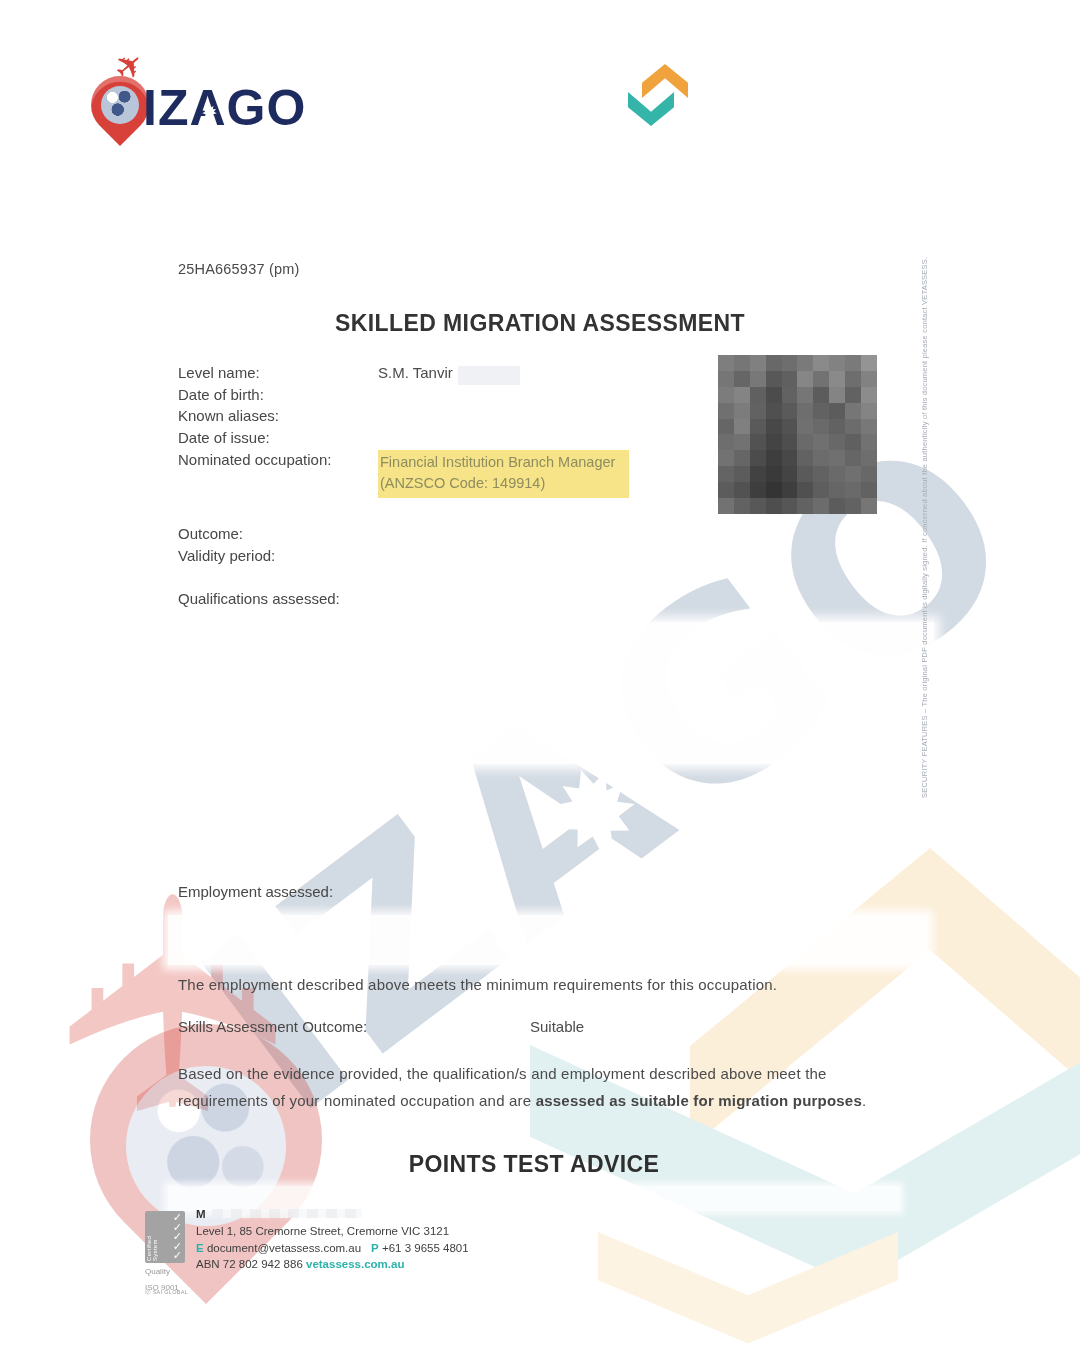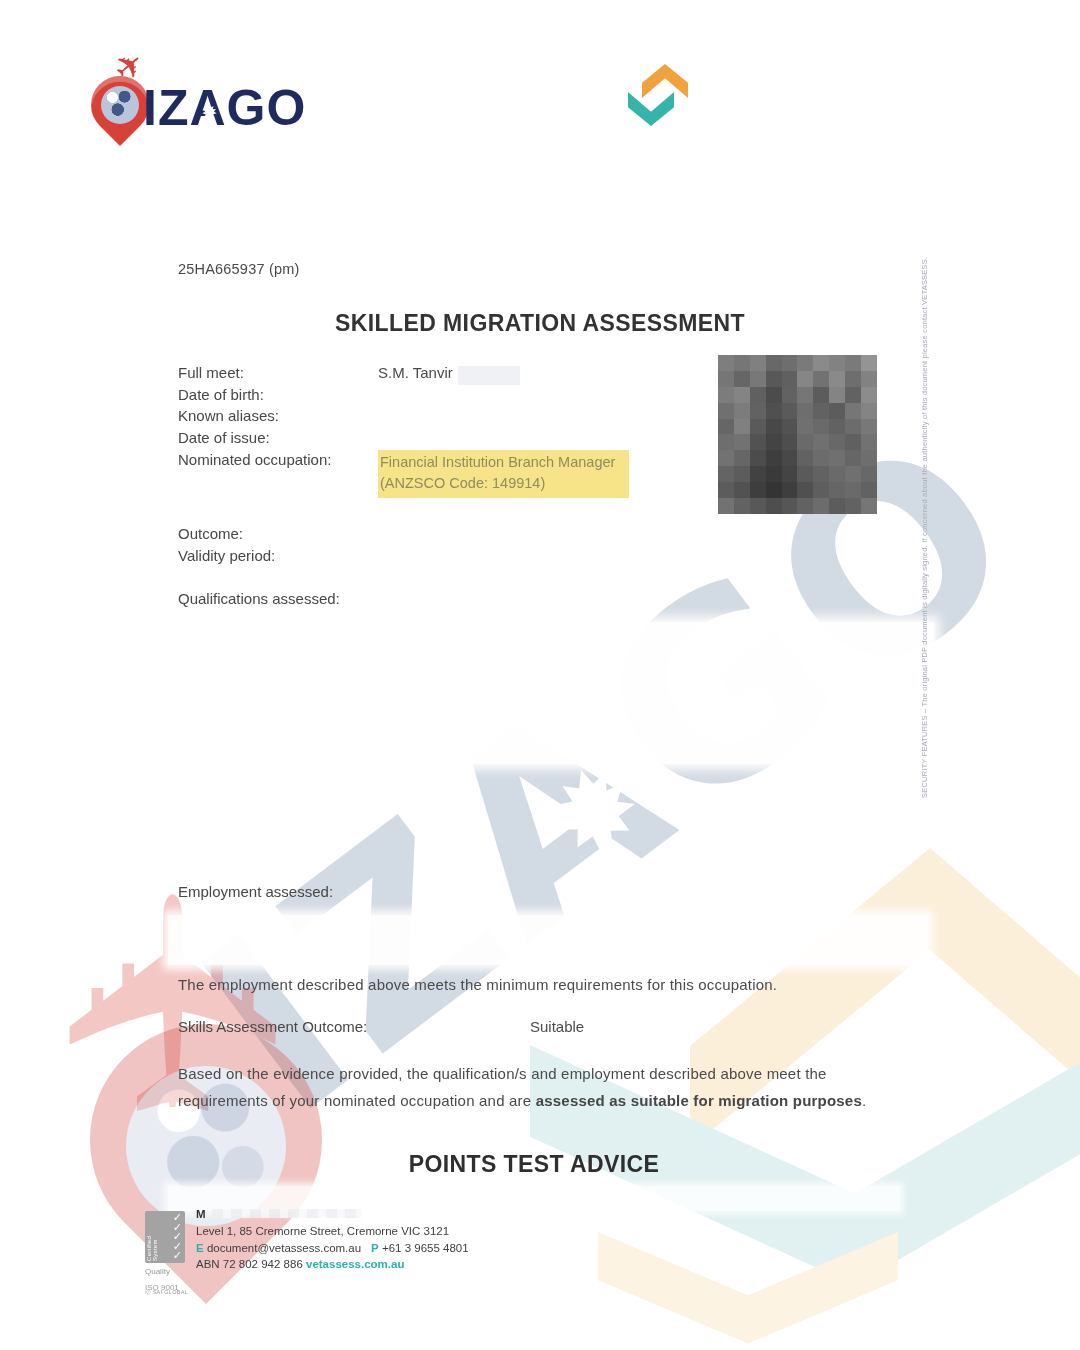--- a/index.html
+++ b/index.html
@@ -170,21 +170,21 @@
   <div class="content vet-logo">
     <div class="vet-chev-up"></div>
     <div class="vet-chev-down"></div>
   </div>
 
   <div class="content ref-number">25HA665937 (pm)</div>
   <div class="content doc-title">SKILLED MIGRATION ASSESSMENT</div>
 
   <div class="content fields">
     <div class="frow">
-      <div class="flabel">Full meet:</div>
+      <div class="flabel">Level name:</div>
       <div class="fvalue">S.M. Tanvir</div>
     </div>
     <div class="frow">
       <div class="flabel">Date of birth:</div>
       <div class="fvalue"></div>
     </div>
     <div class="frow">
       <div class="flabel">Known aliases:</div>
       <div class="fvalue"></div>
     </div>

